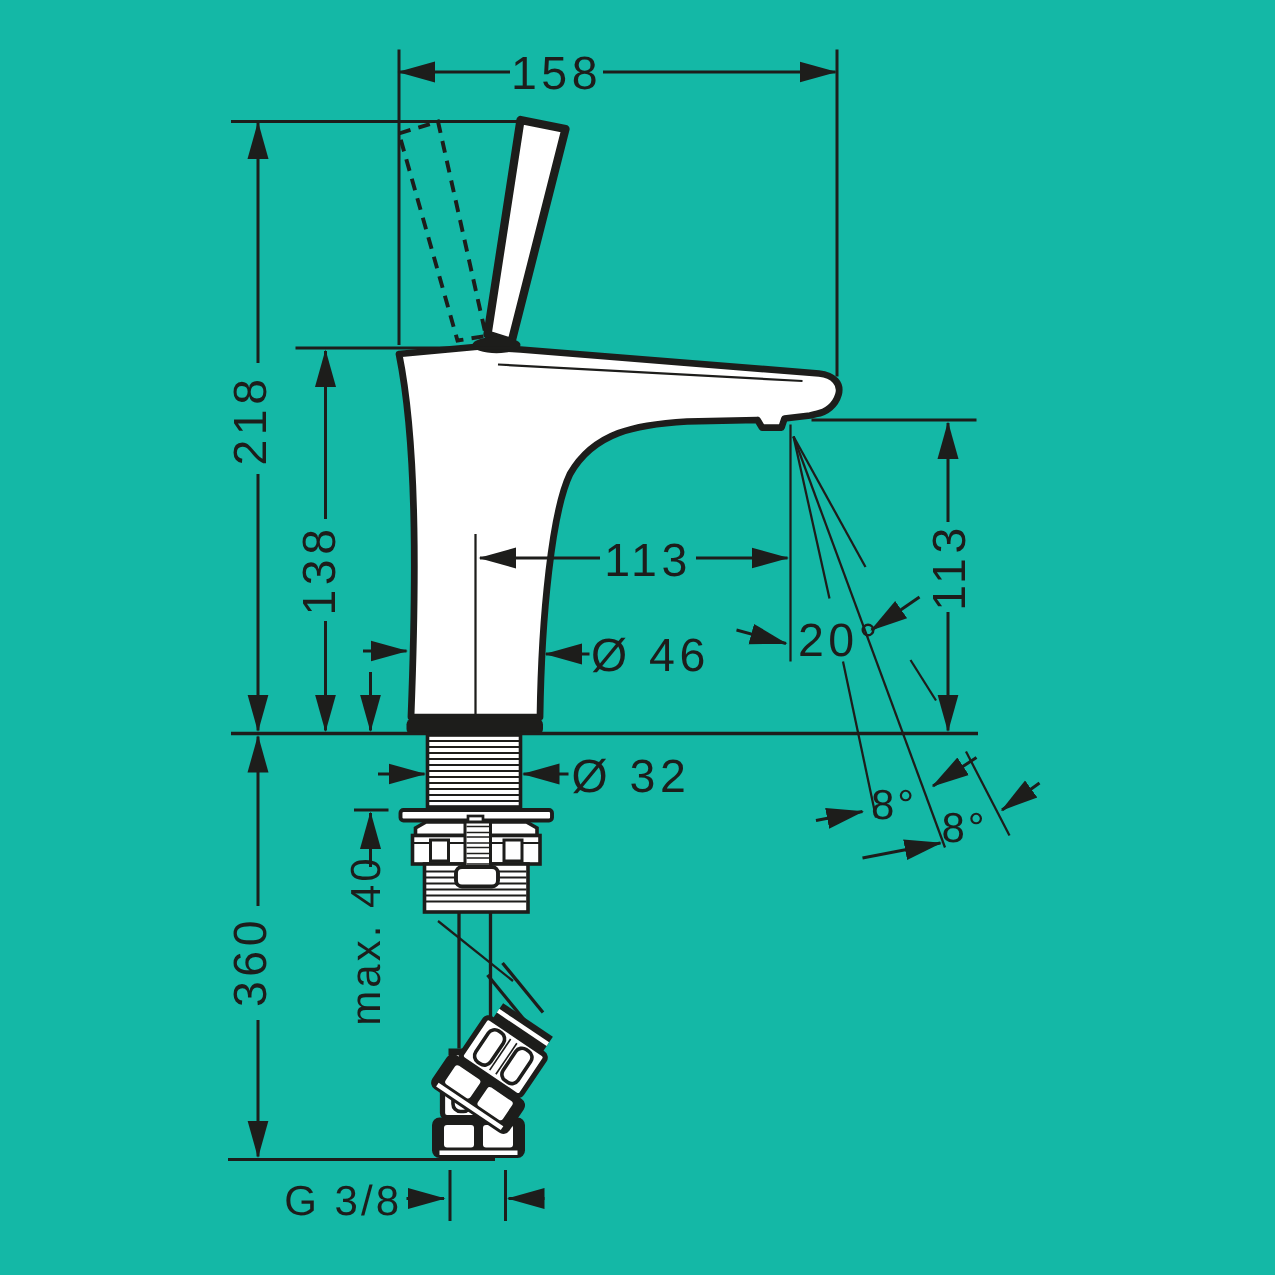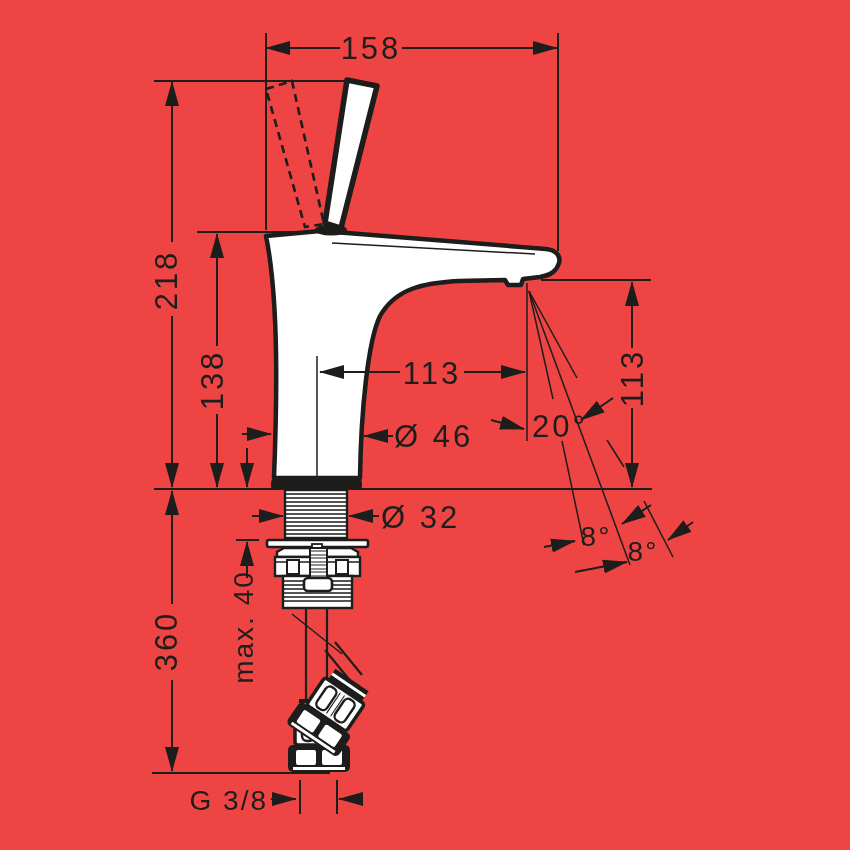--- a/index.html
+++ b/index.html
@@ -1,16 +1,16 @@
 <!DOCTYPE html>
 <html><head>
 <meta charset="utf-8">
 <style>
   html,body{margin:0;padding:0;background:#ffffff;}
-  .stage{width:850px;height:850px;position:relative;background:#ef4444;}
+  .stage{width:850px;height:850px;position:relative;background:#14b8a6;}
   svg{display:block;}
   
   .ln   {stroke:#1d1d1b;stroke-width:2;fill:none;stroke-linecap:butt;}
   .ln22 {stroke:#1d1d1b;stroke-width:2.2;fill:none;}
   .thin {stroke:#1d1d1b;stroke-width:1.5;fill:none;}
   .hair {stroke:#1d1d1b;stroke-width:1.3;fill:none;}
   .hair2{stroke:#1d1d1b;stroke-width:1.1;fill:none;}
   .out  {stroke:#1d1d1b;fill:#ffffff;}
   .fillk{fill:#1d1d1b;stroke:none;}
   .dash {stroke:#1d1d1b;stroke-width:2.6;fill:none;stroke-dasharray:8 5.5;}

